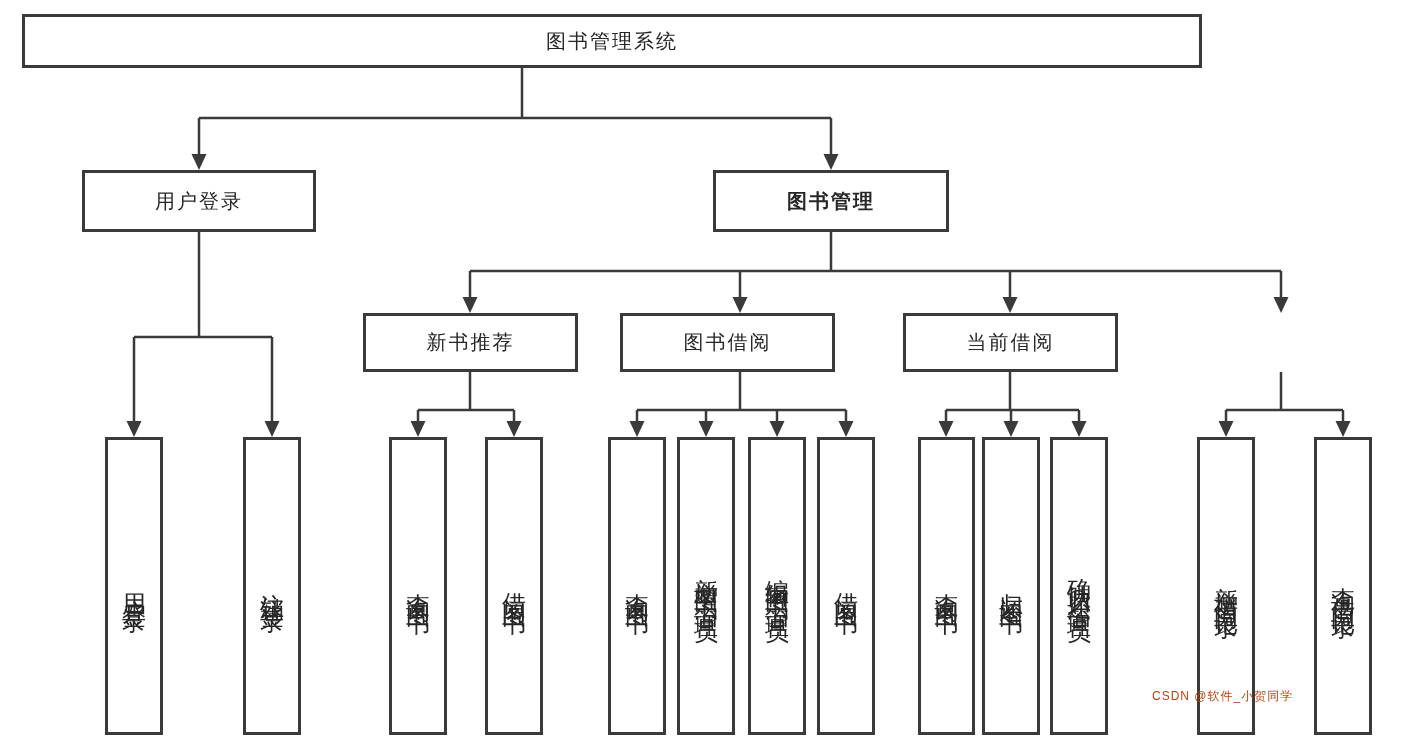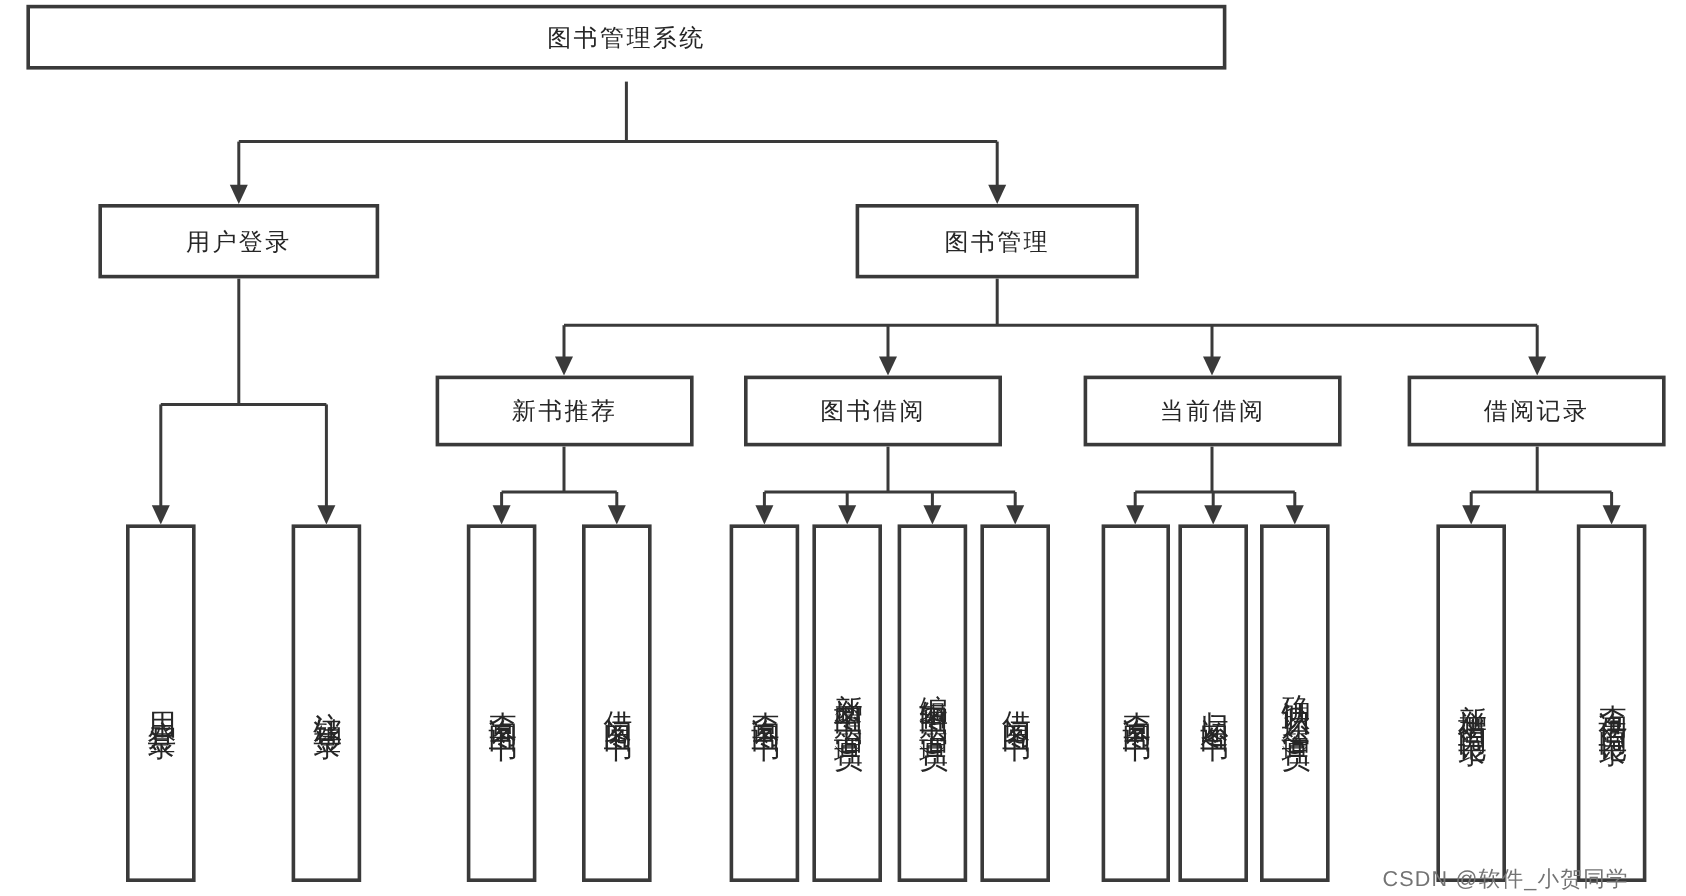--- a/index.html
+++ b/index.html
@@ -13,22 +13,22 @@
     border:3px solid #3a3a3a; background:#ffffff;
     display:flex; align-items:center; justify-content:center;
     color:#262626;
   }
   .h { font-size:20px; letter-spacing:2px; }
   .v .txt {
     writing-mode:vertical-rl; text-orientation:mixed;
     font-size:24px; letter-spacing:6px; line-height:1;
   }
   .watermark {
-    position:absolute; left:1152px; top:720px;
-    font-size:18px; color:#737373; letter-spacing:1px;
+    position:absolute; left:1152px; top:688px;
+    font-size:12px; color:#c2410c; letter-spacing:1px;
     white-space:nowrap; pointer-events:none;
   }
 </style>
 </head>
 <body>
 
 <div class="canvas">
 
   <svg class="connectors" width="1405" height="747" aria-hidden="true">
     <g stroke="#3a3a3a" stroke-width="2.5" fill="none">
@@ -92,42 +92,39 @@
       <polygon points="777,437 769.5,421 784.5,421"></polygon>
       <polygon points="846,437 838.5,421 853.5,421"></polygon>
       <polygon points="946,437 938.5,421 953.5,421"></polygon>
       <polygon points="1011,437 1003.5,421 1018.5,421"></polygon>
       <polygon points="1079,437 1071.5,421 1086.5,421"></polygon>
       <polygon points="1226,437 1218.5,421 1233.5,421"></polygon>
       <polygon points="1343,437 1335.5,421 1350.5,421"></polygon>
     </g>
   </svg>
 
-  <div class="box h" style="left:22px; top:4px; width:1000px; height:54px;">
+  <div class="box h" style="left:22px; top:14px; width:1180px; height:54px;">
     <span>图书管理系统</span>
   </div>
 
   <div class="box h" style="left:82px; top:170px; width:234px; height:62px;">
     <span>用户登录</span>
   </div>
-  <div class="box h" style="left:713px; top:170px; width:236px; height:62px;">
+  <div class="box h" style="left:713px; top:170px; width:236px; height:62px;font-weight:bold;">
     <span>图书管理</span>
   </div>
 
   <div class="box h" style="left:363px; top:313px; width:215px; height:59px;font-family:Liberation Mono, monospace;">
     <span>新书推荐</span>
   </div>
   <div class="box h" style="left:620px; top:313px; width:215px; height:59px;">
     <span>图书借阅</span>
   </div>
   <div class="box h" style="left:903px; top:313px; width:215px; height:59px;">
     <span>当前借阅</span>
-  </div>
-  <div class="box h" style="left:1173px; top:313px; width:215px; height:59px;">
-    <span>借阅记录</span>
   </div>
 
   <div class="box v" style="left:105px; top:437px; width:58px; height:298px;">
     <span class="txt">用户登录</span>
   </div>
   <div class="box v" style="left:243px; top:437px; width:58px; height:298px;">
     <span class="txt">注销登录</span>
   </div>
 
   <div class="box v" style="left:389px; top:437px; width:58px; height:298px;">

